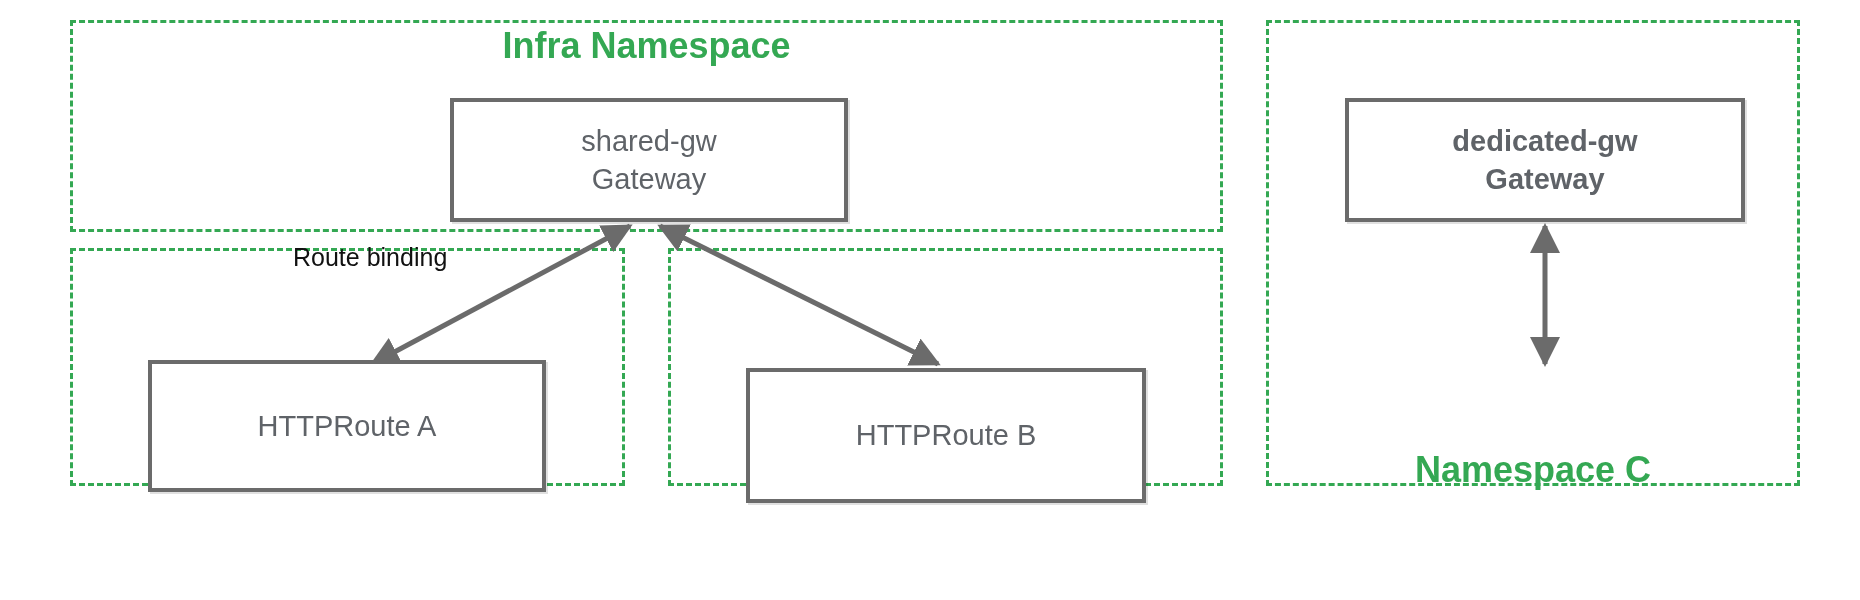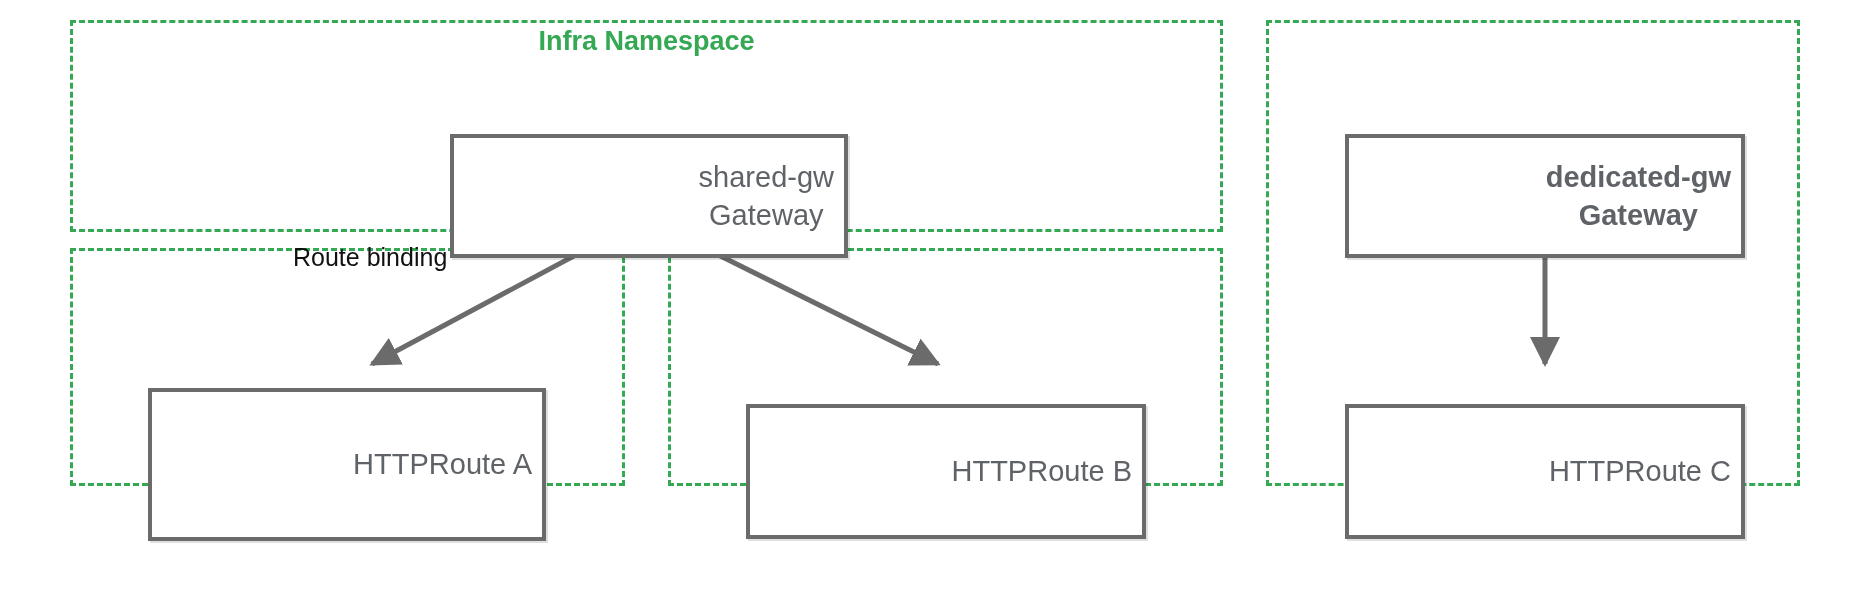--- a/index.html
+++ b/index.html
@@ -21,42 +21,41 @@
   .ns-box {
     position: absolute;
     border: 3px dashed #34a853;
     box-sizing: border-box;
     background: transparent;
   }
   .ns-title {
     position: absolute;
     color: #34a853;
     font-weight: bold;
-    font-size: 27px;
+    font-size: 36px;
     line-height: 1;
     text-align: center;
     white-space: nowrap;
     font-family: "Liberation Sans", sans-serif;
   }
   
   .res-box {
     position: absolute;
     border: 4px solid #6b6b6b;
     background: #ffffff;
     box-sizing: border-box;
     display: flex;
     align-items: center;
-    justify-content: flex-end;
+    justify-content: center;
     text-align: center;
     color: #5f6368;
     font-size: 29px;
     line-height: 1.32;
     font-family: "Liberation Sans", sans-serif;
     box-shadow: 2px 2px 0 rgba(0,0,0,0.12);
-    margin-top: 36px;
   }
   .res-box .label {
     display: block;
     padding: 0 10px;
     white-space: pre-line;
   }
   
   .edge-label {
     position: absolute;
     color: #111111;
@@ -113,27 +112,24 @@
   <div class="res-box" style="left:450px; top:98px; width:398px; height:124px;">
     <span class="label">shared-gw
 Gateway</span>
   </div>
 
   <div class="res-box" style="left:1345px; top:98px; width:400px; height:124px;font-weight:bold;">
     <span class="label">dedicated-gw
 Gateway</span>
   </div>
 
-  <div class="res-box" style="left:148px; top:352px; width:398px; height:153px;">
+  <div class="res-box" style="left:148px; top:360px; width:398px; height:132px;">
     <span class="label">HTTPRoute A</span>
   </div>
 
   <div class="res-box" style="left:746px; top:368px; width:400px; height:135px;">
     <span class="label">HTTPRoute B</span>
   </div>
 
-  <div class="res-box" style="left:1345px; top:368px; width:400px; height:135px;">
-    <span class="label">HTTPRoute C</span>
-  </div>
 
   <div class="edge-label" style="left:293px; top:245px;">Route binding</div>
 
 </div>
 
 </body></html>

